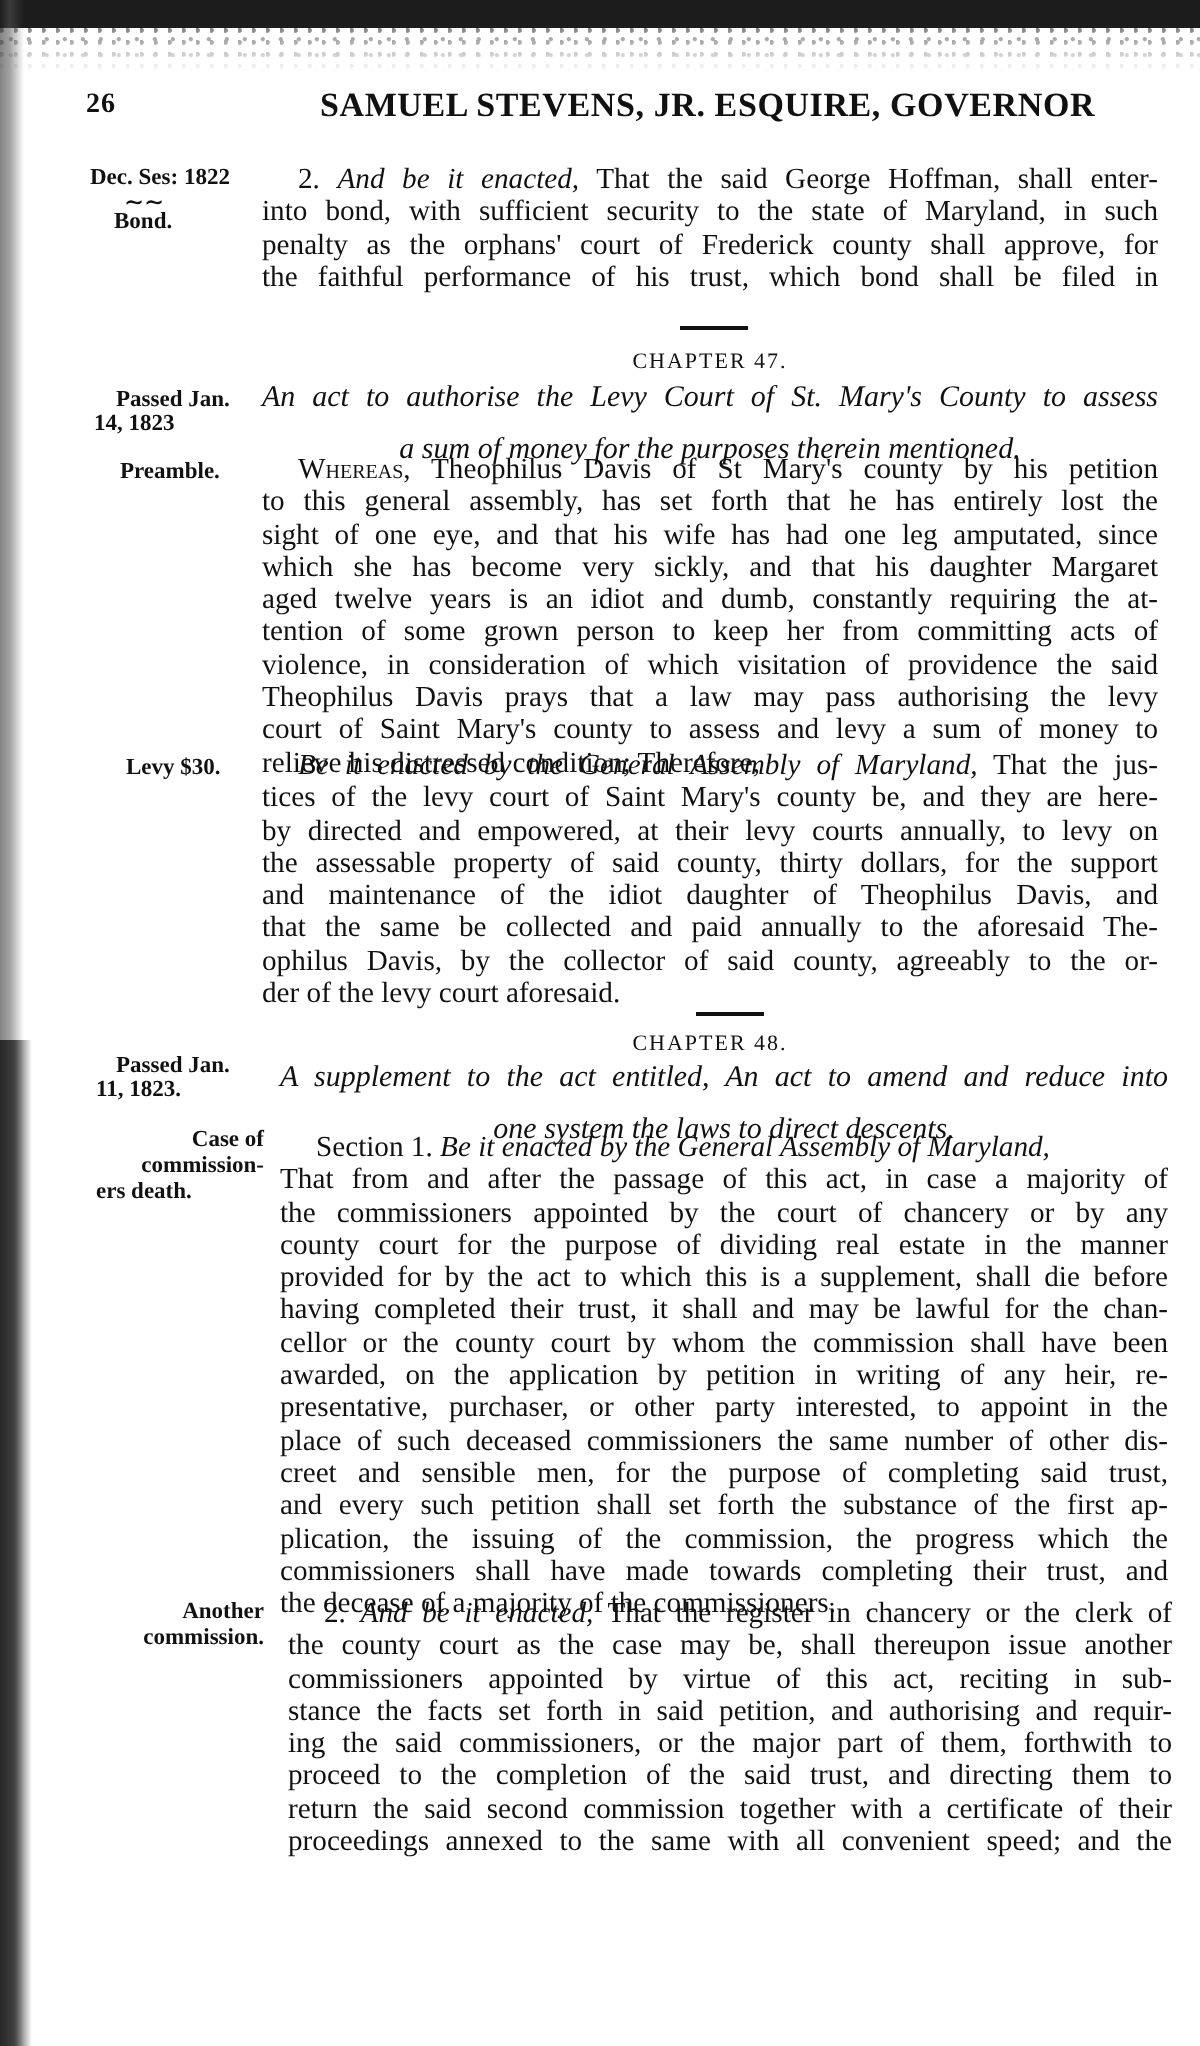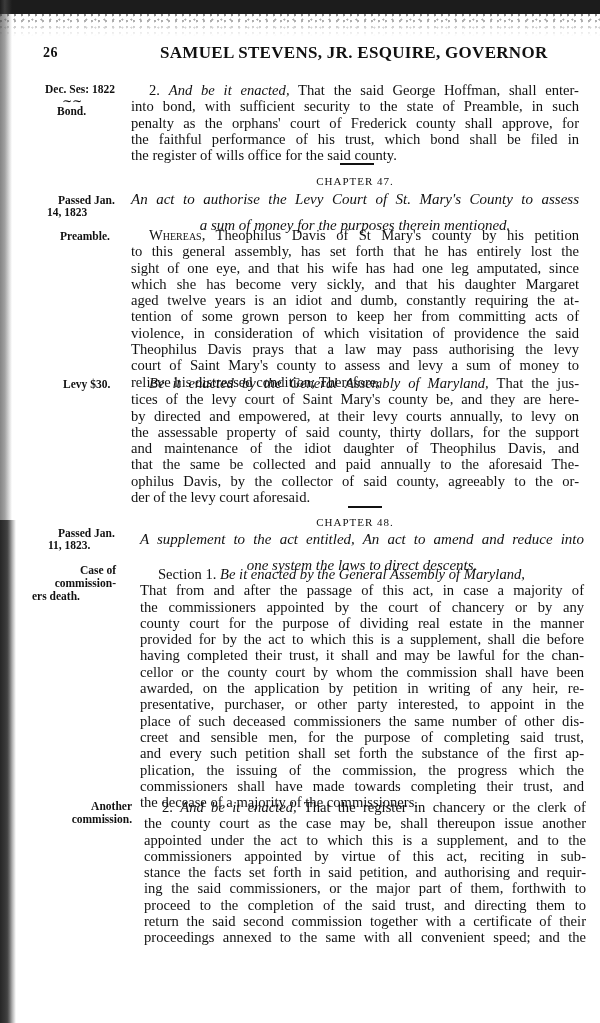--- a/index.html
+++ b/index.html
@@ -91,24 +91,23 @@
     <span class="page-number">26</span>
     <span class="head-title">SAMUEL STEVENS, JR. ESQUIRE, GOVERNOR</span>
   </div>
 
   <div class="margin-note" style="left:45px; top:83px;">Dec. Ses: 1822</div>
   <div class="brace" style="left:62px; top:97px;">∼∼</div>
   <div class="margin-note" style="left:57px; top:105px;">Bond.</div>
 
   <div class="block" style="top:82px;">
     <span class="line indent"><span>2.</span> <span class="it">And be it enacted,</span> <span>That the said George Hoffman, shall enter-</span></span>
-    <span class="line">into bond, with sufficient security to the state of Preamble, in such</span>
+    <span class="line">into bond, with sufficient security to the state of Maryland, in such</span>
     <span class="line">penalty as the orphans' court of Frederick county shall approve, for</span>
     <span class="line">the faithful performance of his trust, which bond shall be filed in</span>
-    <span class="line last">the register of wills office for the said county.</span>
   </div>
 
   <div class="rule" style="left:340px; top:163px;"></div>
 
   <div class="chapter-heading" style="top:175px;">CHAPTER 47.</div>
 
   <div class="margin-note" style="left:58px; top:194px;">Passed Jan.</div>
   <div class="margin-note" style="left:47px; top:206px;">14, 1823</div>
   <div class="margin-note" style="left:60px; top:230px;">Preamble.</div>
   <div class="margin-note" style="left:63px; top:378px;">Levy $30.</div>
@@ -142,21 +141,21 @@
     <span class="line last">der of the levy court aforesaid.</span>
   </div>
 
   <div class="rule" style="left:348px; top:506px;"></div>
 
   <div class="chapter-heading" style="top:516px;">CHAPTER 48.</div>
 
   <div class="margin-note" style="left:58px; top:527px;">Passed Jan.</div>
   <div class="margin-note" style="left:48px; top:539px;">11, 1823.</div>
 
-  <div class="margin-note right" style="left:24px; width:92px; top:564px;">
+  <div class="margin-note right" style="left:40px; width:92px; top:564px;">
     <div>Case of</div>
     <div>commission-</div>
     <div style="text-align:left; padding-left:8px;">ers death.</div>
   </div>
 
   <div class="margin-note right" style="left:40px; width:92px; top:800px;">
     <div>Another</div>
     <div>commission.</div>
   </div>
 
@@ -179,21 +178,20 @@
     <span class="line">creet and sensible men, for the purpose of completing said trust,</span>
     <span class="line">and every such petition shall set forth the substance of the first ap-</span>
     <span class="line">plication, the issuing of the commission, the progress which the</span>
     <span class="line">commissioners shall have made towards completing their trust, and</span>
     <span class="line last">the decease of a majority of the commissioners.</span>
   </div>
 
   <div class="block" style="top:799px; left:144px; width:442px;">
     <span class="line indent"><span>2.</span> <span class="it">And be it enacted,</span> <span>That the register in chancery or the clerk of</span></span>
     <span class="line">the county court as the case may be, shall thereupon issue another</span>
-    <span class="line">appointed under the act to which this is a supplement, and to the</span>
     <span class="line">commissioners appointed by virtue of this act, reciting in sub-</span>
     <span class="line">stance the facts set forth in said petition, and authorising and requir-</span>
     <span class="line">ing the said commissioners, or the major part of them, forthwith to</span>
     <span class="line">proceed to the completion of the said trust, and directing them to</span>
     <span class="line">return the said second commission together with a certificate of their</span>
     <span class="line">proceedings annexed to the same with all convenient speed; and the</span>
   </div>
 
 </div>
 

